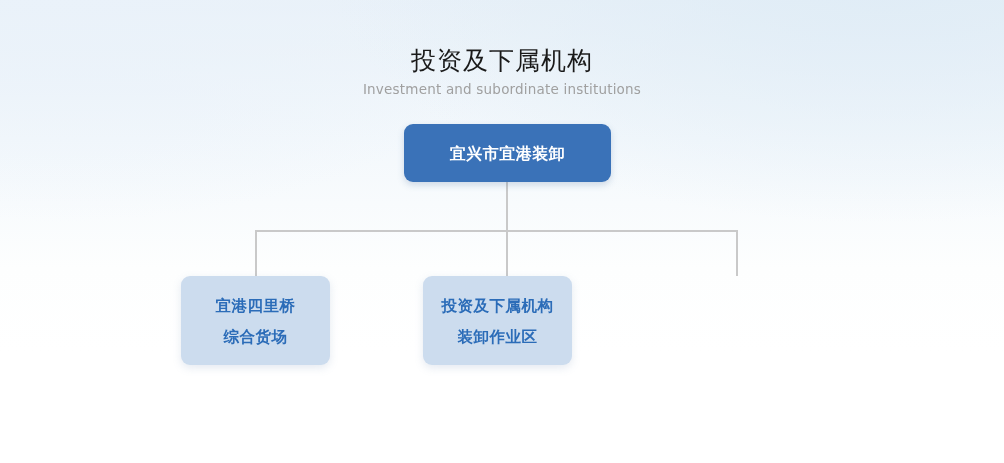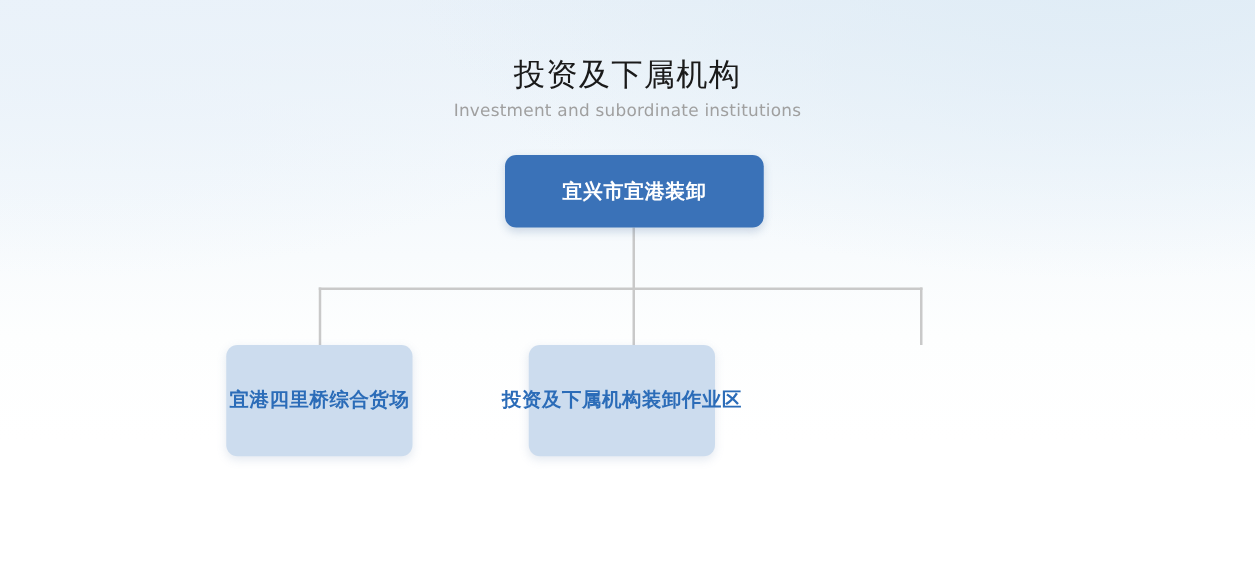--- a/index.html
+++ b/index.html
@@ -49,20 +49,21 @@
     line-height: 18px;
     white-space: nowrap;
     font-family: "DejaVu Sans", "Liberation Sans", sans-serif;
   }
 
   
   .node {
     position: absolute;
     box-sizing: border-box;
     display: flex;
+    flex-direction: column;
     align-items: center;
     justify-content: center;
     border-radius: 9px;
     text-align: right;
   }
   .node .line1,
   .node .line2 {
     display: block;
     white-space: nowrap;
   }

